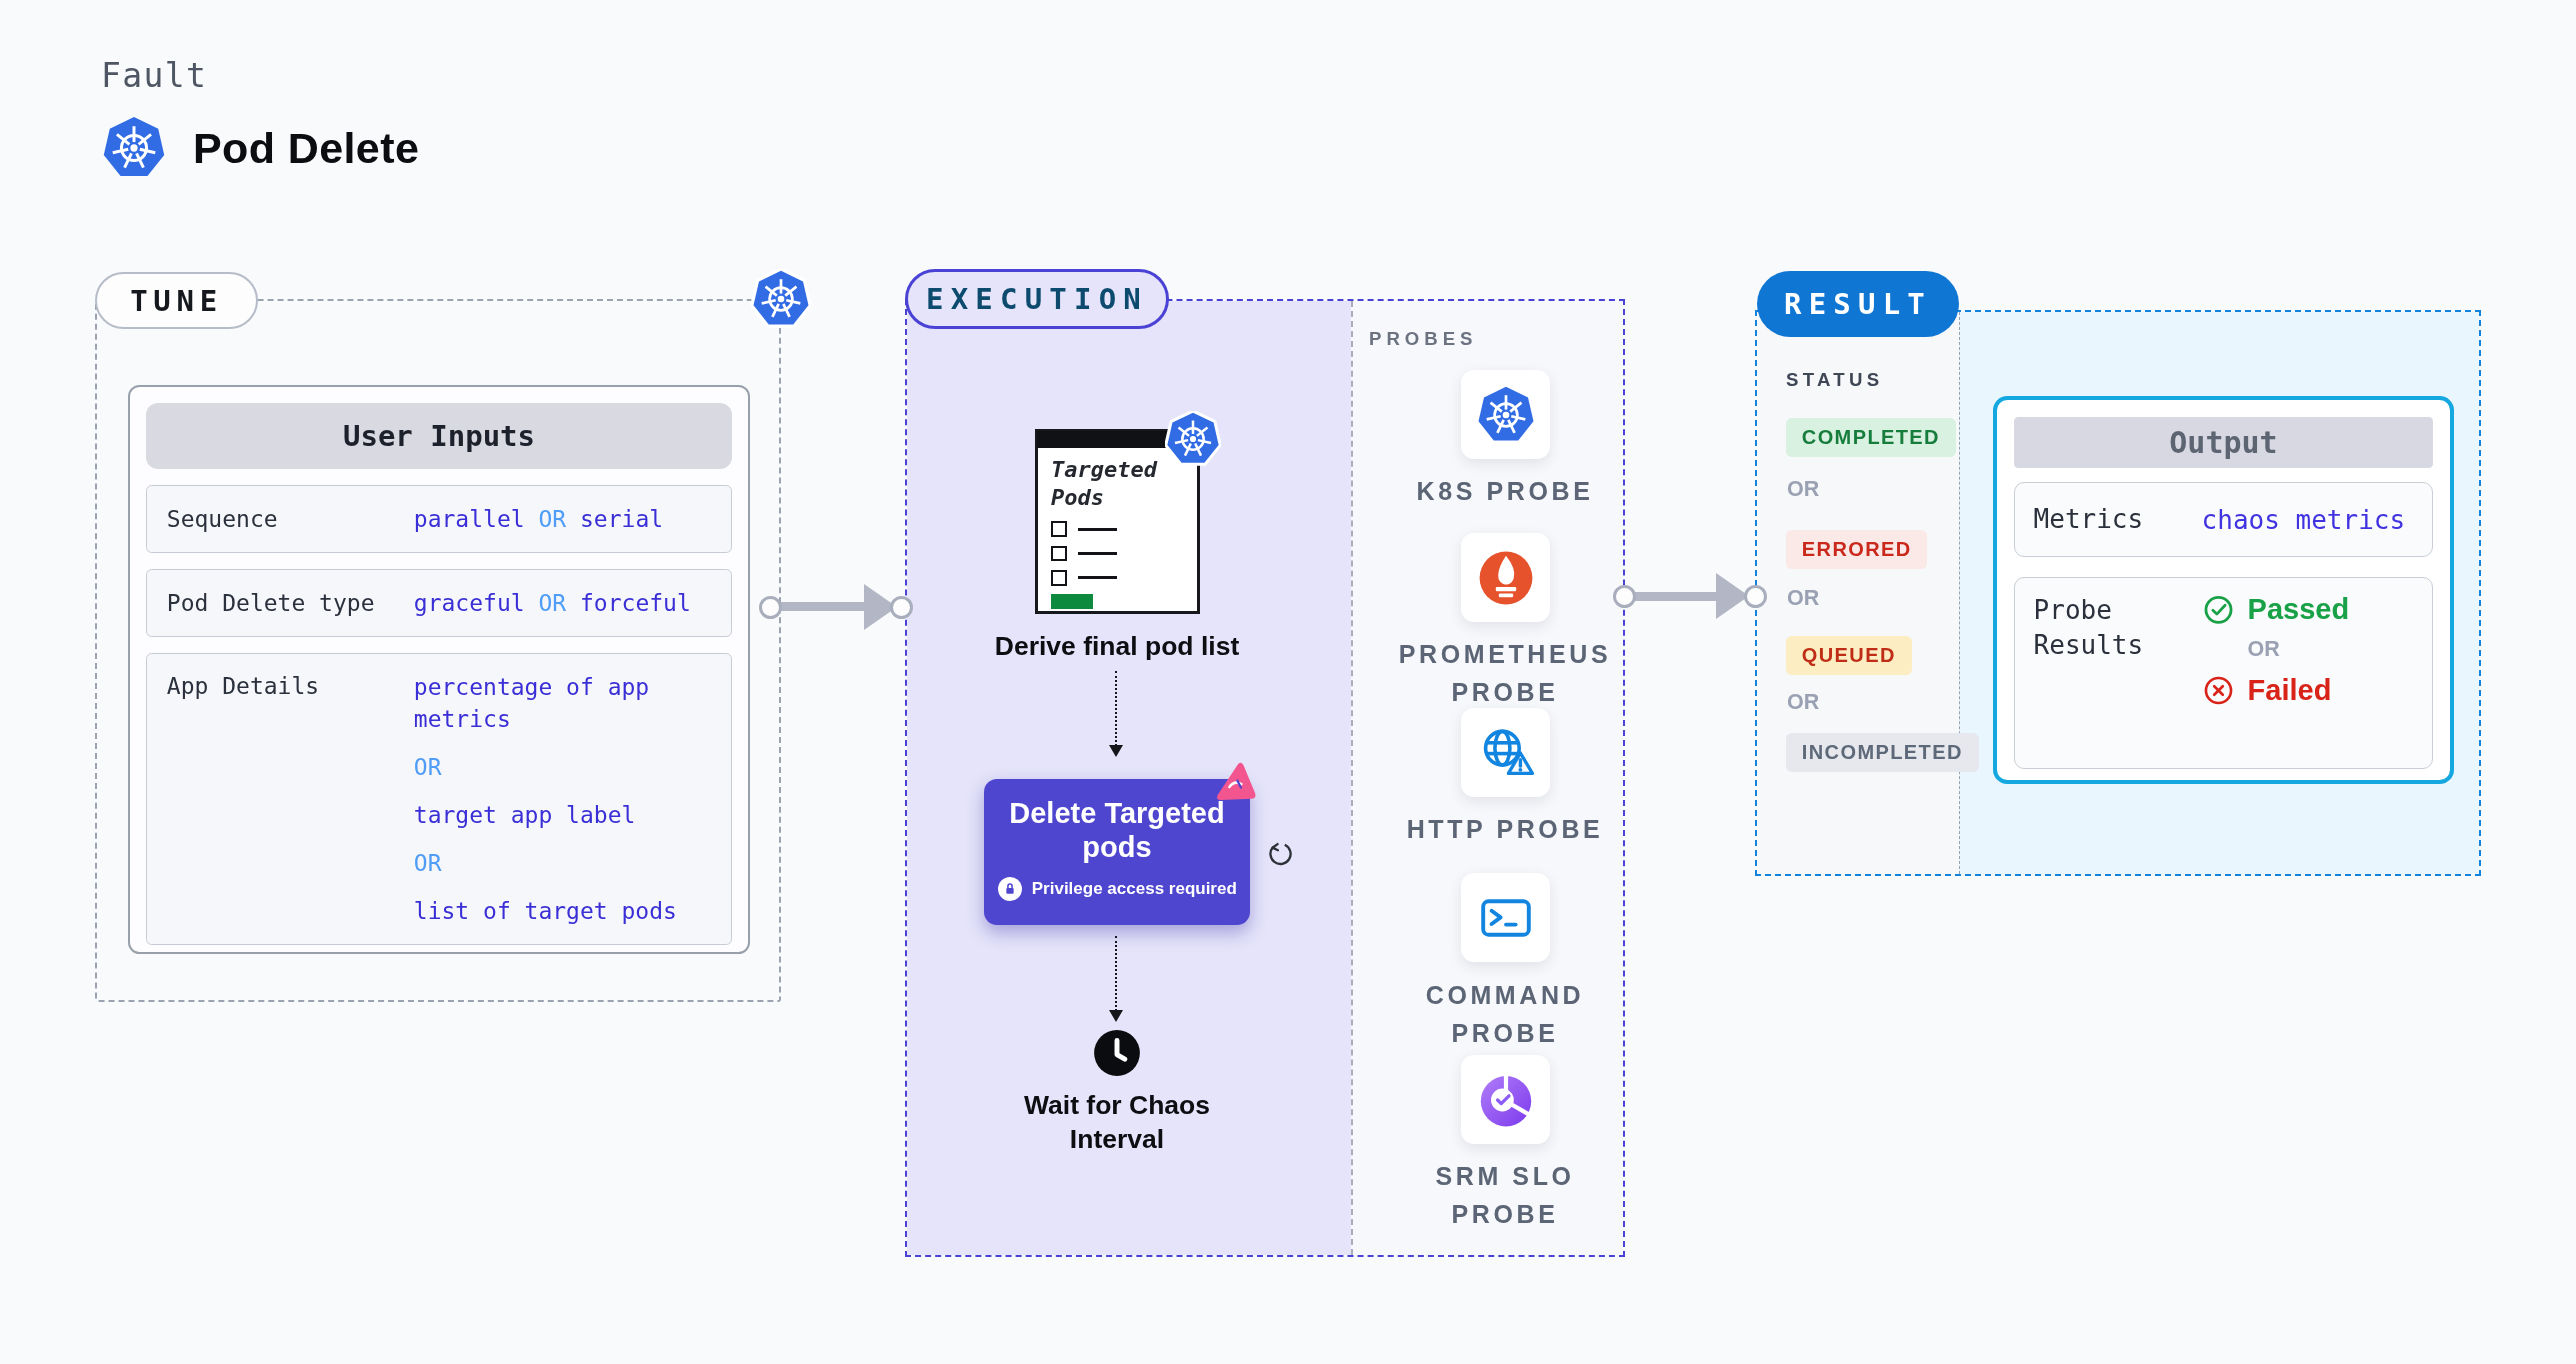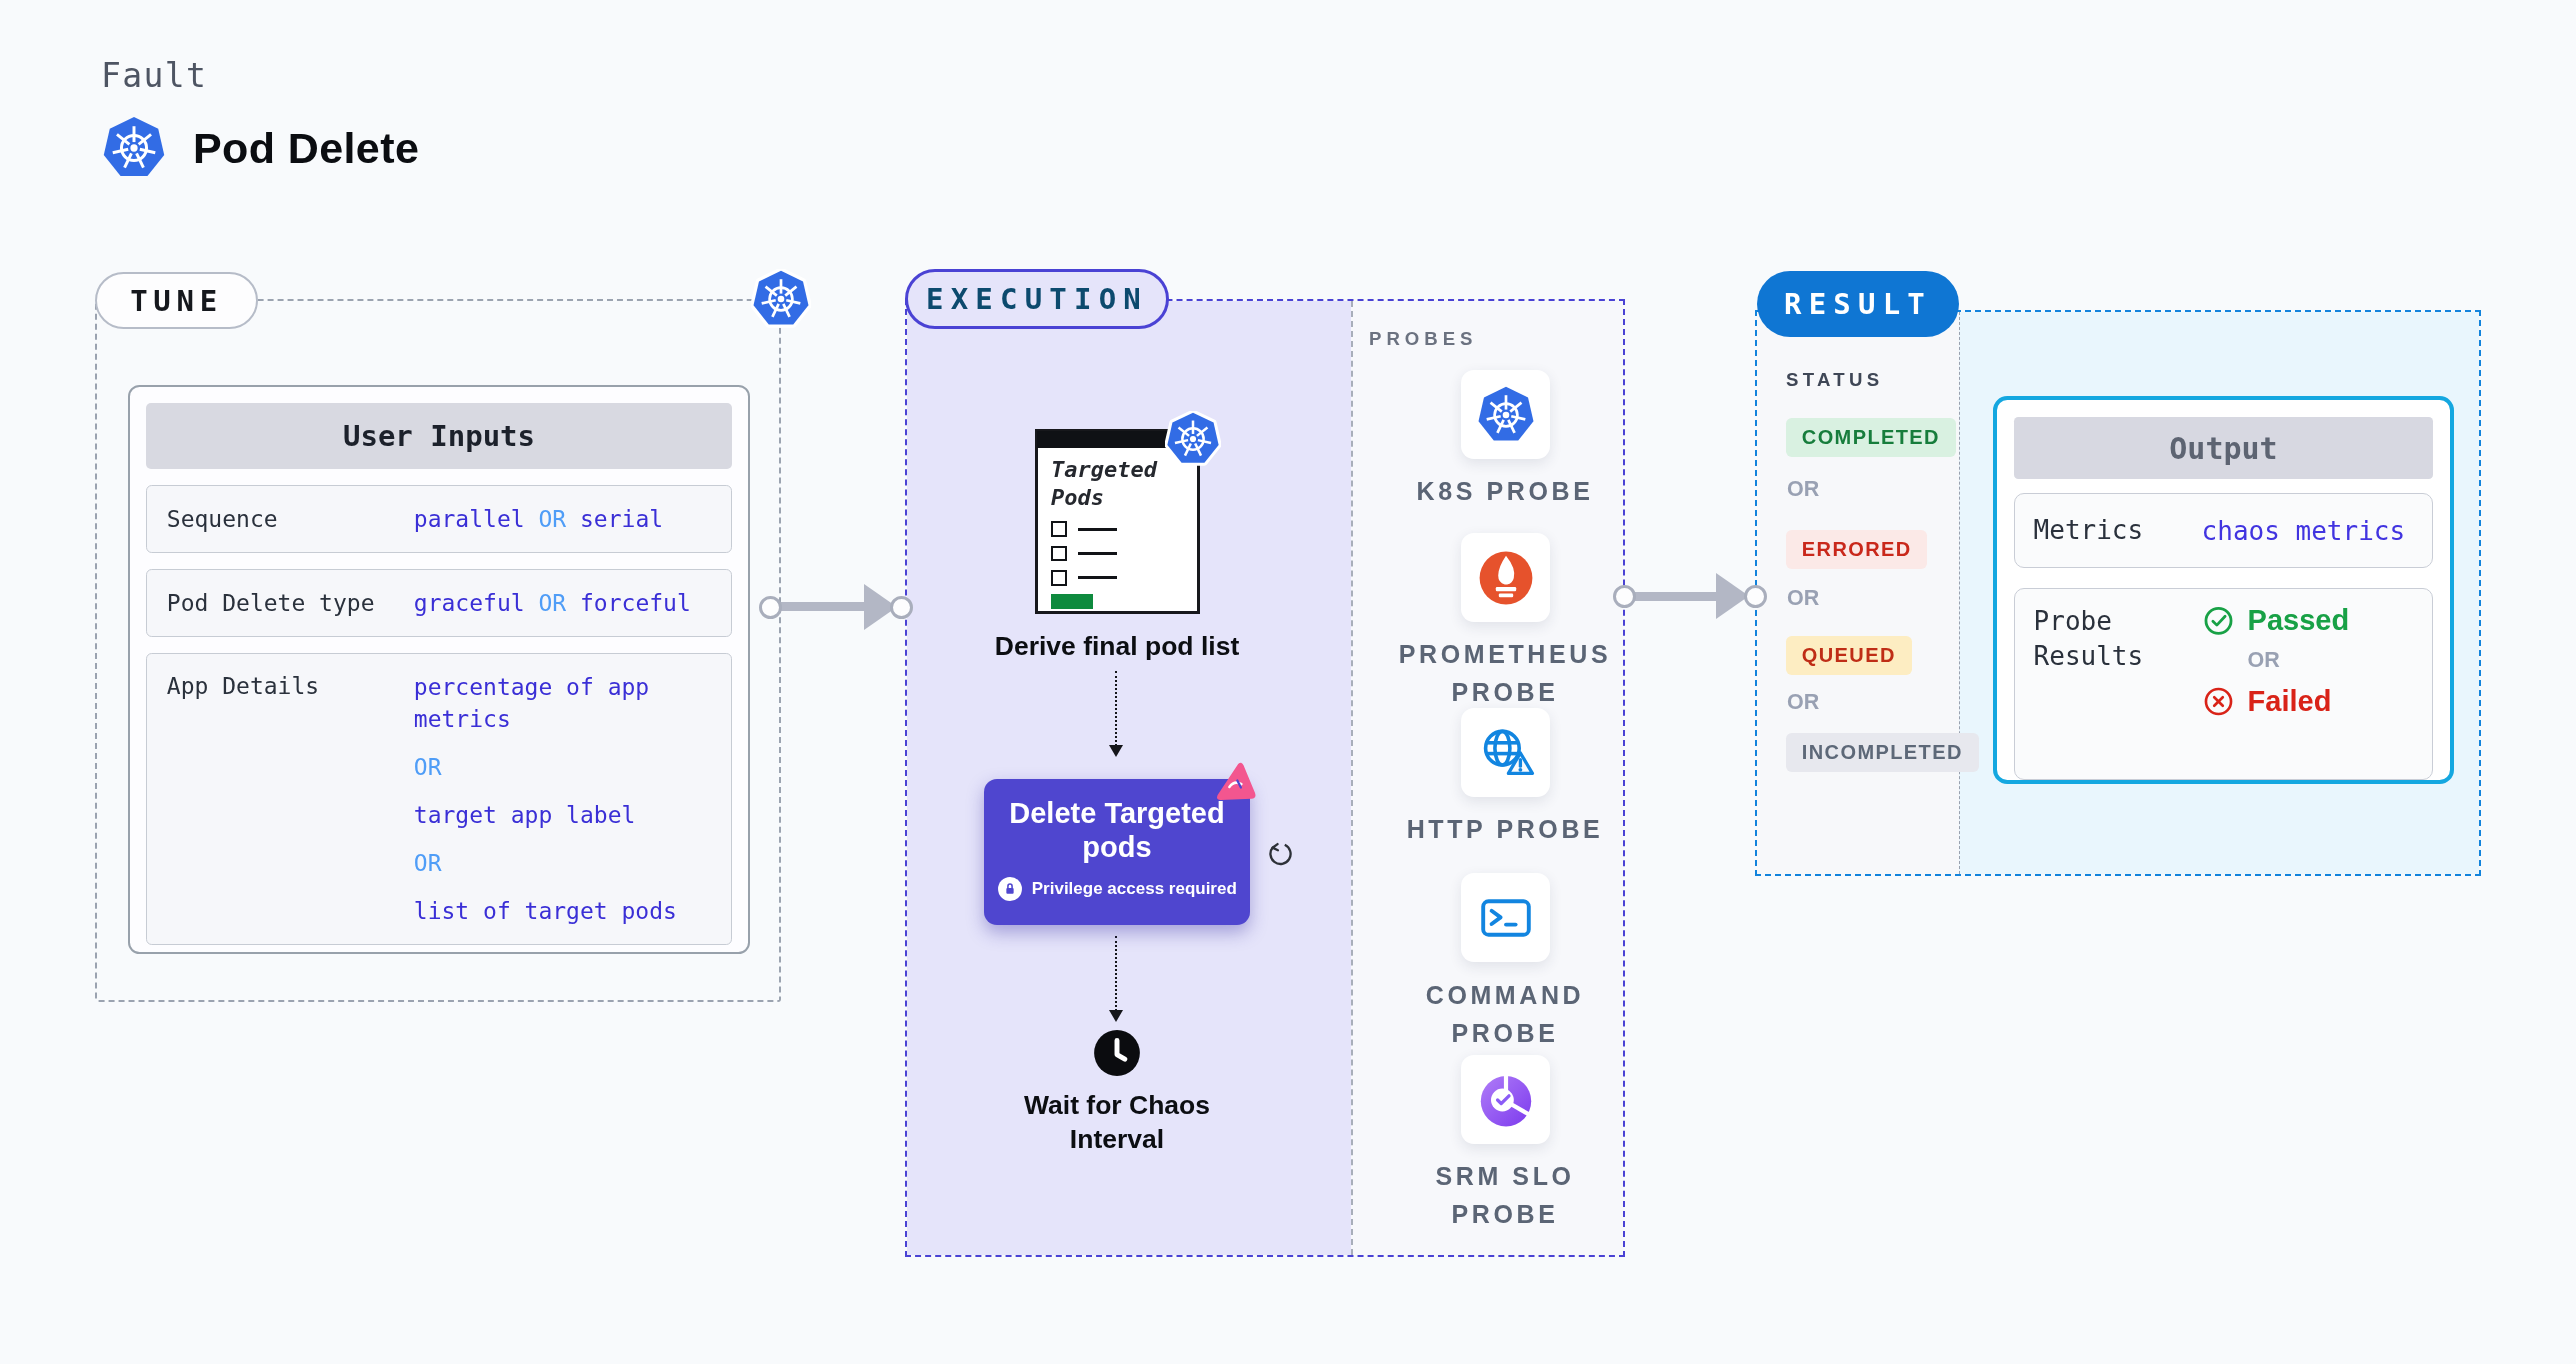--- a/index.html
+++ b/index.html
@@ -22,21 +22,21 @@
   .pill-exec { left:905px; top:269px; width:264px; height:60px; background:#e5e4fa; border:3.6px solid #4a42d4;
                font-size:29px; font-weight:bold; color:#0c4a6e; letter-spacing:7.2px; }
   .pill-result { left:1757px; top:271px; width:202px; height:66px; background:#0f76d3;
                font-size:29px; font-weight:bold; color:#ffffff; letter-spacing:7.2px; }
 
   
   .tune-box { left:95px; top:299px; width:686px; height:703px; border:2.1px dashed #9ba3b0; border-radius:2.9px; }
   .tune-k8s { left:751px; top:269px; width:60px; height:60px; z-index:8; }
   .ui-card { left:128px; top:385px; width:622px; height:569px; background:#fdfdff; border:2.9px solid #98a1ab;
              border-radius:11.5px; padding:15.8px; }
-  .ui-head { height:66px; background:#d8d9e1; border-radius:5px; display:flex; align-items:center; justify-content:center;
+  .ui-head { height:66px; background:#d8d9e1; border-radius:12px; display:flex; align-items:center; justify-content:center;
              font-size:29px; font-weight:bold; color:#1c212b; margin-bottom:15.8px; }
   .ui-row { border:1.4px solid #c7ccd4; border-radius:5.7px; background:#f6f7fa; margin-bottom:15.8px;
             padding:17px 20px; display:flex; }
   .ui-row-label { width:247px; flex:none; font-size:23px; color:#2a313c; padding-top:2.9px; }
   .ui-val { font-size:23px; line-height:1.4; width:308px; }
   .c-val { color:#3a2fd6; } .c-or { color:#4f9df7; }
   .ui-row.center { align-items:center; } .ui-row.center .ui-row-label { padding-top:0; }
   .app-lines .line { margin-bottom:15.8px; } .app-lines .line:last-child { margin-bottom:0; }
 
   
@@ -101,21 +101,21 @@
            font-size:20px; font-weight:bold; letter-spacing:1.4px; white-space:nowrap; }
   .badge-completed { top:106px; background:#d9f1e1; color:#177d3c; }
   .badge-errored { top:218px; background:#fbe9e7; color:#c9281b; }
   .badge-queued { top:324px; background:#fdedc2; color:#bf2d16; }
   .badge-incompleted { top:421px; background:#e7e8ee; color:#5d6878; }
   .status-or { left:30px; font-size:21.5px; font-weight:bold; color:#99a1b3; }
   .or1 { top:165px; } .or2 { top:274px; } .or3 { top:378px; }
 
   .output-panel { left:236px; top:84px; width:461px; height:388px; background:#ffffff; border:4.3px solid #14a7e0;
                   border-radius:14.3px; padding:17px; }
-  .output-head { height:62px; background:#d7d8e1; border-radius:4.3px; display:flex; align-items:center; justify-content:center;
+  .output-head { height:51px; background:#d7d8e1; border-radius:4.3px; display:flex; align-items:center; justify-content:center;
                  font-size:30px; font-weight:bold; color:#5d6472; margin-bottom:14.3px; }
   .out-row { border:1.4px solid #c9cdd6; border-radius:10px; background:#fafbfc; padding:14.3px 18.6px; display:flex; }
   .out-row-label { width:168px; flex:none; font-size:26px; color:#2a313c; line-height:1.35; }
   .metrics-row { margin-bottom:14.3px; align-items:center; height:75px; }
   .metrics-value { font-size:26px; color:#4134e0; }
   .probe-res-row { height:192px;margin-top:20px; }
   .res-line { display:flex; align-items:center; gap:13px; }
   .res-line svg { width:33px; height:33px; }
   .passed-text { font-size:29px; font-weight:bold; color:#18a146; }
   .failed-text { font-size:29px; font-weight:bold; color:#d92318; }

